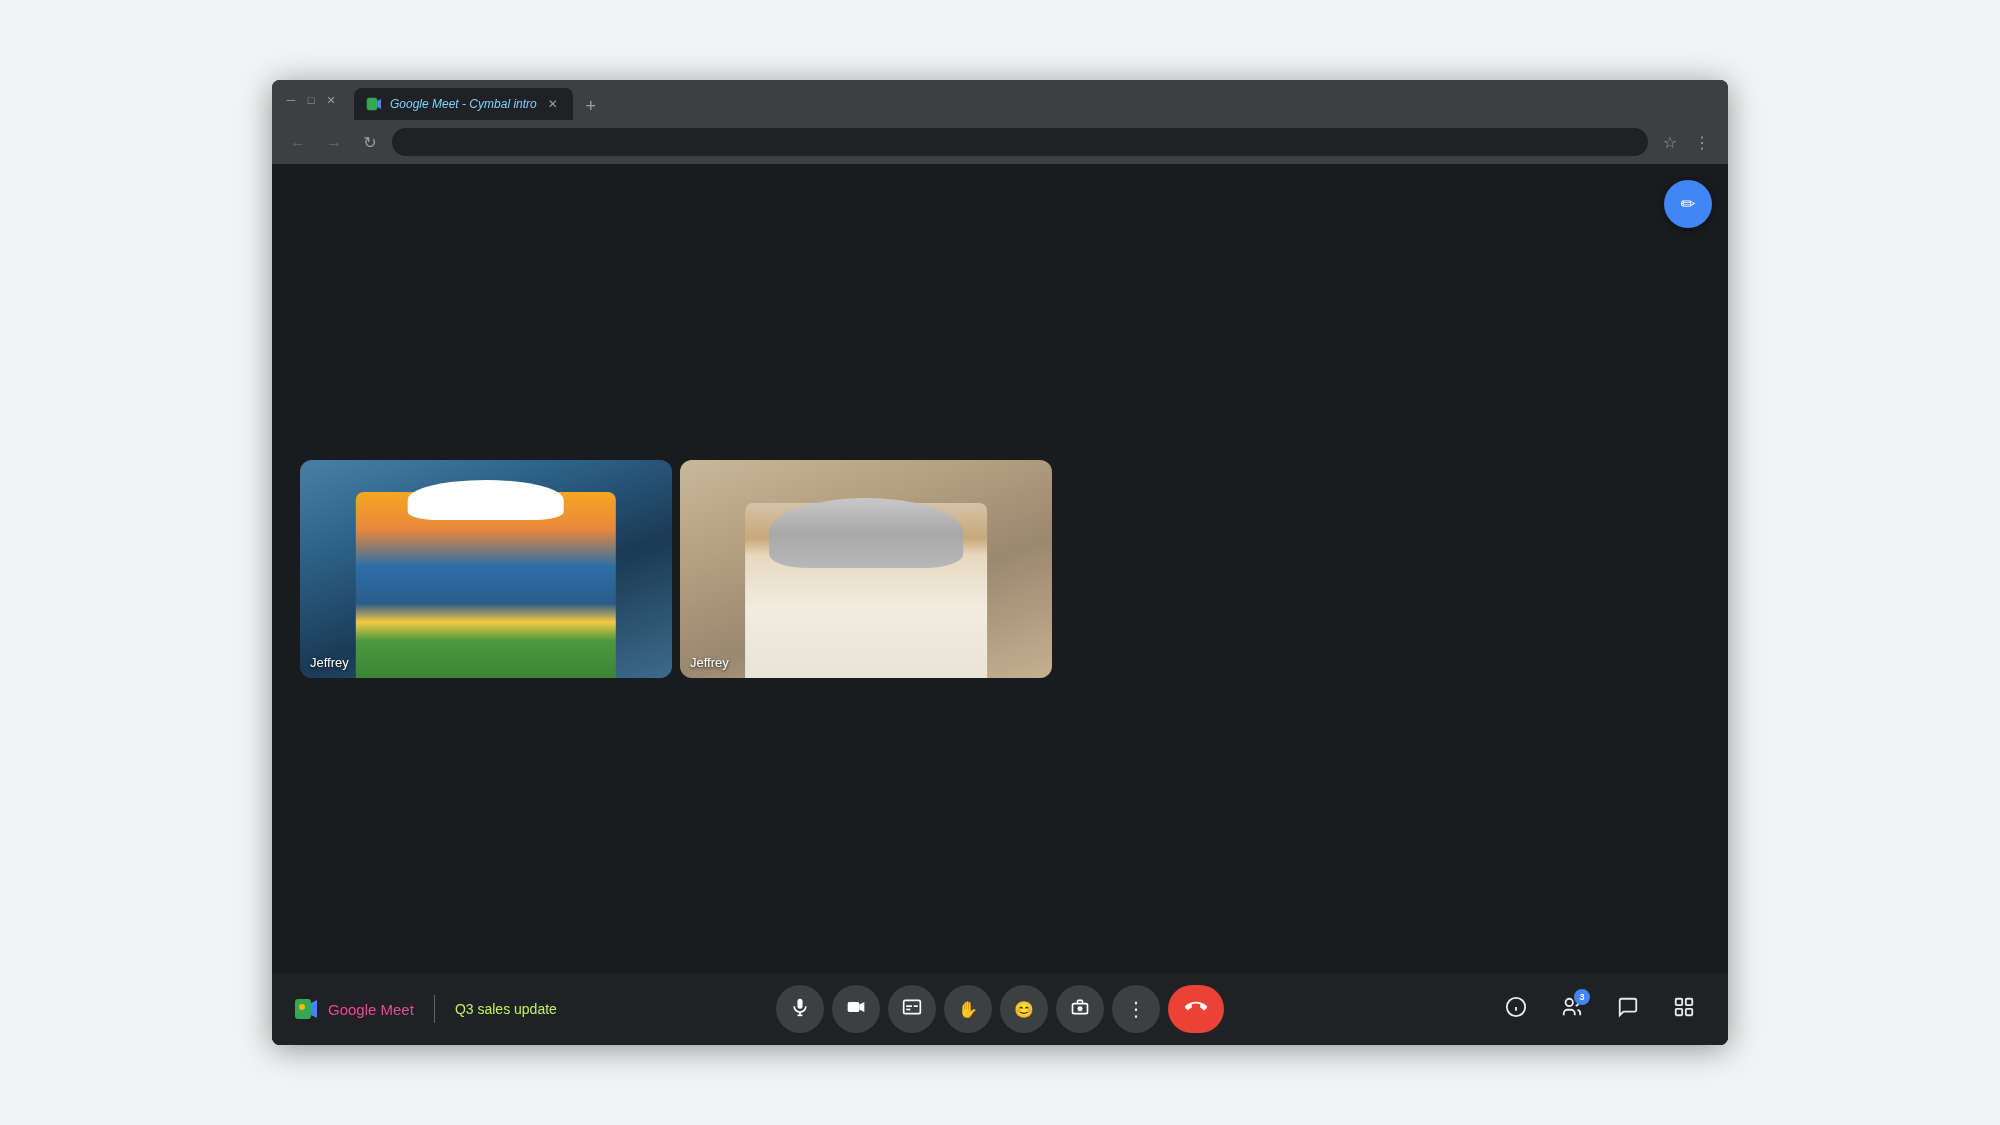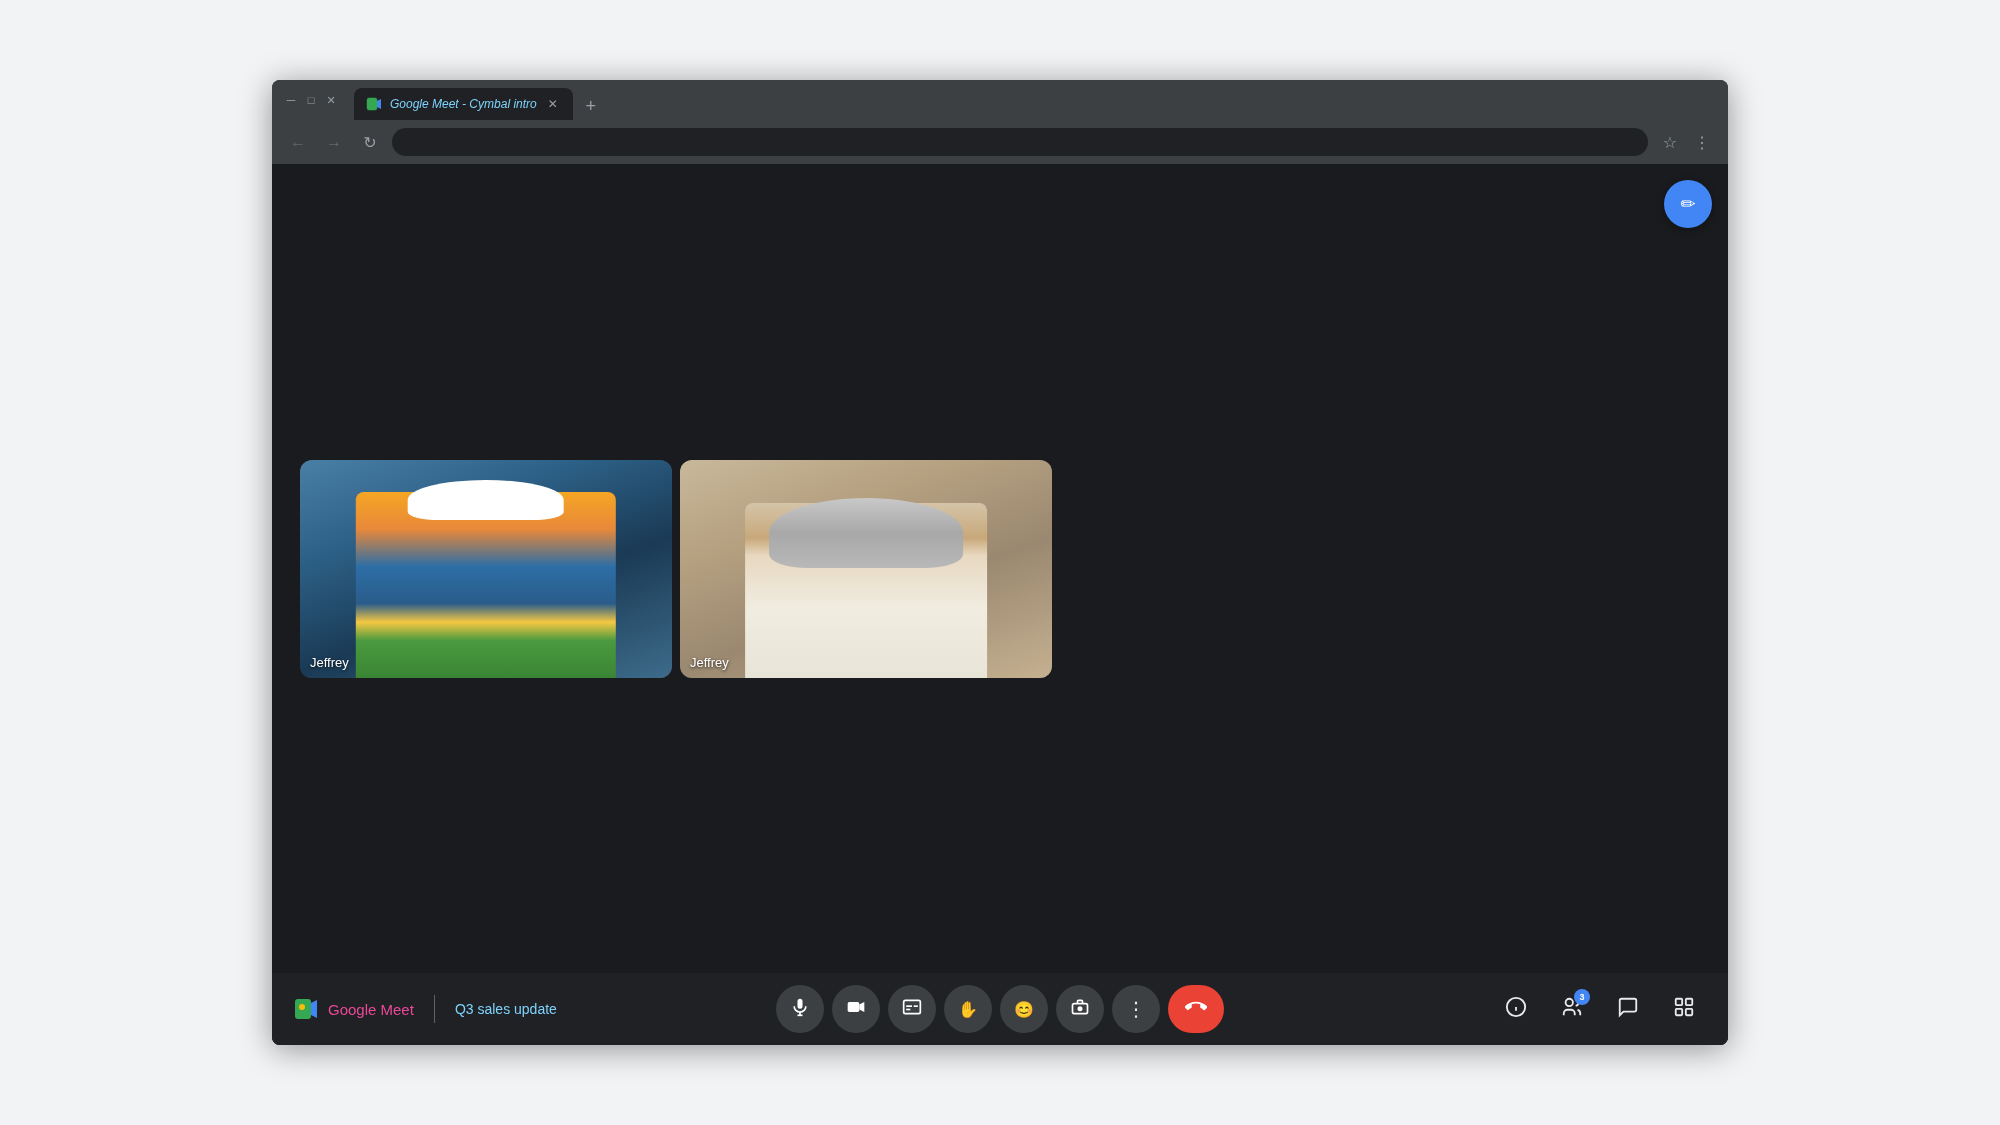--- a/index.html
+++ b/index.html
@@ -550,21 +550,21 @@
         <div class="meet-logo-svg">
           <svg width="28" height="28" viewBox="0 0 28 28">
             <rect width="16" height="20" x="3" y="4" rx="3" fill="#34a853"></rect>
             <polygon points="19,8 25,5 25,23 19,20" fill="#4285f4"></polygon>
             <circle cx="10" cy="12" r="3" fill="#fbbc04"></circle>
             <rect width="16" height="20" x="3" y="4" rx="3" fill="none"></rect>
           </svg>
         </div>
         <span style="font-size:15px;color:#ec4899;font-weight:500;">Google Meet</span>
         <div class="meet-separator"></div>
-        <span style="font-size:14px;color:#7dd3fc;">Q3 sales update</span>
+        <span style="font-size:14px;color:#bef264;">Q3 sales update</span>
       </div>
 
       <div class="meet-controls">
 
         <button class="ctrl-btn">
           <span>
             <svg width="20" height="20" viewBox="0 0 24 24" fill="white">
               <rect x="9" y="2" width="6" height="12" rx="3"></rect>
               <path d="M5 11c0 3.866 3.134 7 7 7s7-3.134 7-7" stroke="white" stroke-width="2" fill="none"></path>
               <line x1="12" y1="18" x2="12" y2="22" stroke="white" stroke-width="2"></line>

